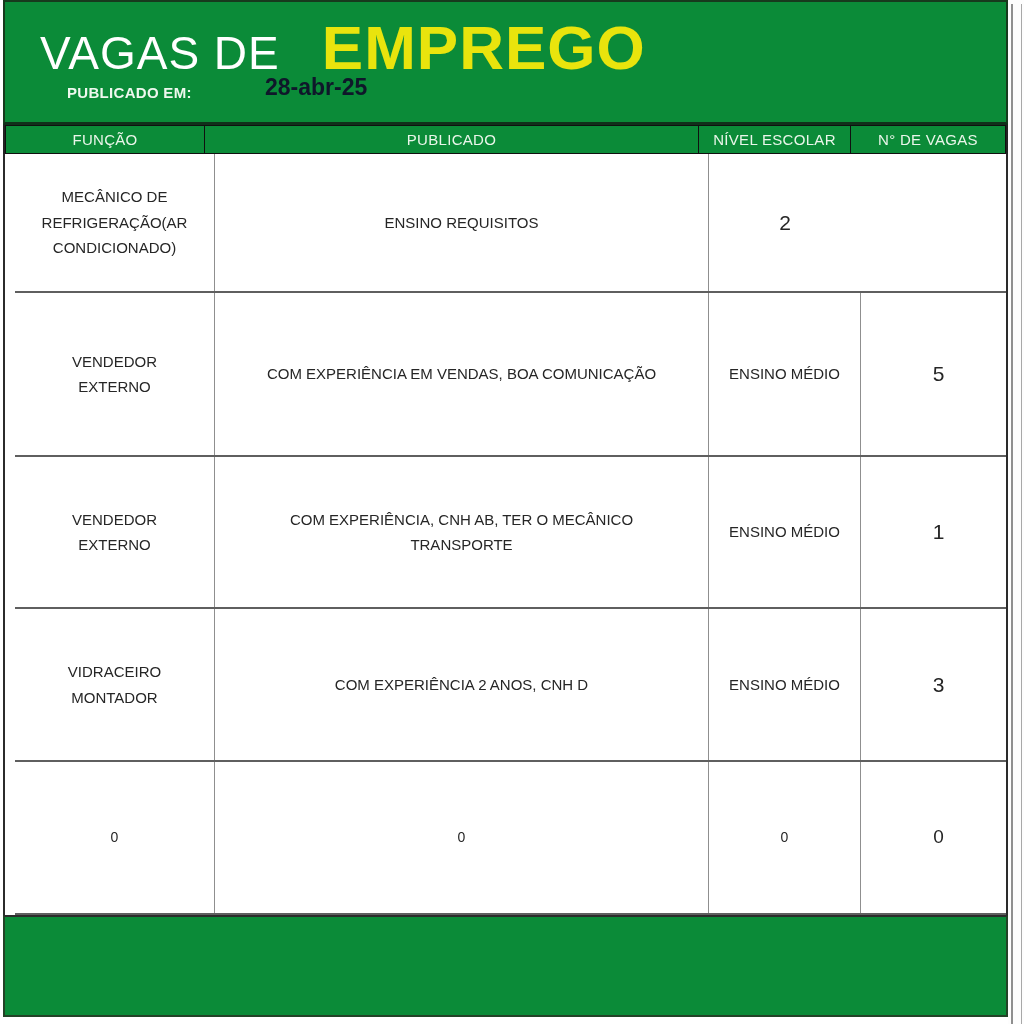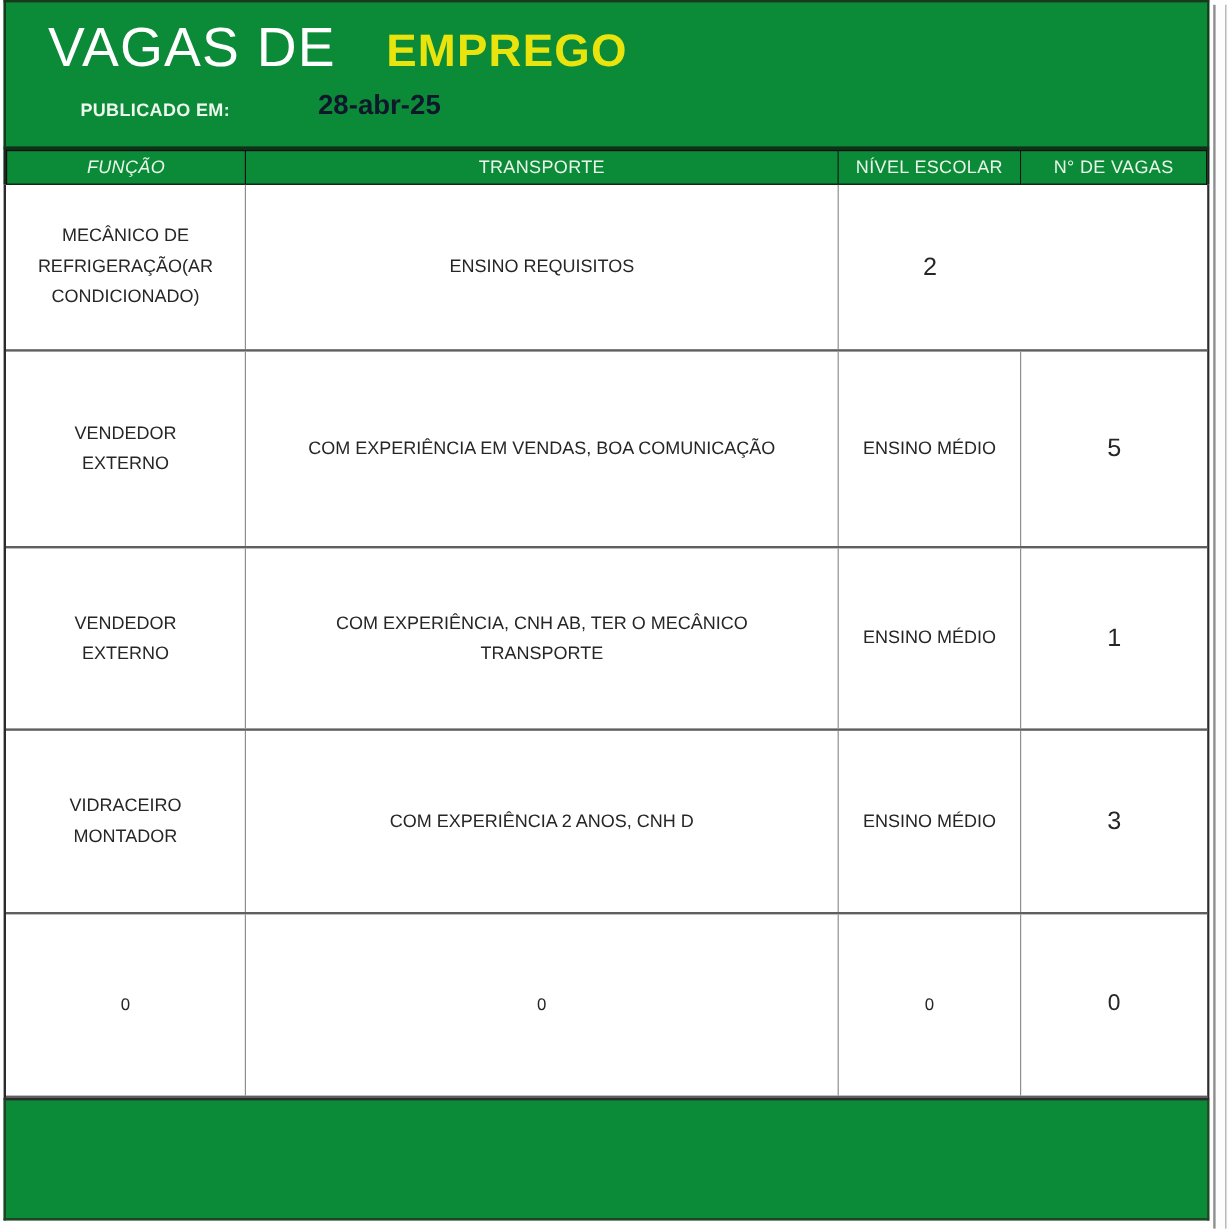--- a/index.html
+++ b/index.html
@@ -13,31 +13,31 @@
   .right-strip .line-a { position:absolute; top:4px; bottom:0; left:3px; width:2px; background:#8f8f8f; }
   .right-strip .line-b { position:absolute; top:4px; bottom:0; right:2px; width:1px; background:#a8a8a8; }
 
   
   .sheet { position:absolute; left:3px; top:0; width:1005px; }
 
   
   .banner { position:relative; height:125px; background:var(--green); border:2px solid #173a1d; border-bottom:3px solid #10301a; }
   .title-line { position:absolute; left:35px; top:10px; display:flex; align-items:baseline; }
   .title-part1 { color:#ffffff; font-size:46px; letter-spacing:1px; }
-  .title-part2 { color:var(--yellow); font-size:38px; font-weight:bold; letter-spacing:1px; margin-left:42px; }
+  .title-part2 { color:var(--yellow); font-size:62px; font-weight:bold; letter-spacing:1px; margin-left:42px; }
   .published-label { position:absolute; left:62px; top:82px; color:#eef8ee; font-size:15px; font-weight:bold; letter-spacing:0.3px; }
   .published-date { position:absolute; left:260px; top:72px; color:#0f172a; font-size:23px; font-weight:bold; }
 
   
   .col-header { display:grid; grid-template-columns:200px 494px 152px 155px; height:29px; background:var(--green); border-left:2px solid #222; border-right:2px solid #222; }
   .col-header .hcell { display:flex; align-items:center; justify-content:center; color:#eaf6ea; font-size:15px; letter-spacing:0.3px; border:1px solid #101010; border-left:none; background:var(--green); }
-  .col-header .hcell:first-child { border-left:1px solid #101010;font-style:italic; }
+  .col-header .hcell:first-child { border-left:1px solid #101010; }
 
   
-  .tbody { border-left:2px solid #2b2b2b; border-right:2px solid #2b2b2b; background:#ffffff; }
+  .tbody { border-left:2px solid #2b2b2b; border-right:2px solid #2b2b2b; background:#ffffff;padding-left:10px; }
   .trow { display:grid; grid-template-columns:200px 494px 152px 155px; border-bottom:2px solid #5f5f5f; }
   .trow.h1 { height:139px; }
   .trow.h2 { height:164px; }
   .trow.h3 { height:152px; }
   .trow.h4 { height:153px; }
   .trow.h5 { height:153px; }
   .tcell { display:flex; align-items:center; justify-content:center; text-align:center; color:#262626; font-size:15px; line-height:1.7; border-right:1px solid #8f8f8f; padding:6px 12px; }
   .tcell:last-child { border-right:none; }
   .tcell.c-funcao { padding:6px 22px; }
   .tcell.c-req { padding:6px 30px; }
@@ -62,21 +62,21 @@
       <div class="title-line">
         <span class="title-part1">VAGAS DE</span>
         <span class="title-part2">EMPREGO</span>
       </div>
       <span class="published-label">PUBLICADO EM:</span>
       <span class="published-date">28-abr-25</span>
     </div>
 
     <div class="col-header">
       <div class="hcell">FUNÇÃO</div>
-      <div class="hcell">TRANSPORTE</div>
+      <div class="hcell">PUBLICADO</div>
       <div class="hcell">NÍVEL ESCOLAR</div>
       <div class="hcell">N° DE VAGAS</div>
     </div>
 
     <div class="tbody">
 
       <div class="trow h1">
         <div class="tcell c-funcao">MECÂNICO DE REFRIGERAÇÃO(AR CONDICIONADO)</div>
         <div class="tcell c-nivel">ENSINO REQUISITOS</div>
         <div class="tcell c-vagas">2</div>

